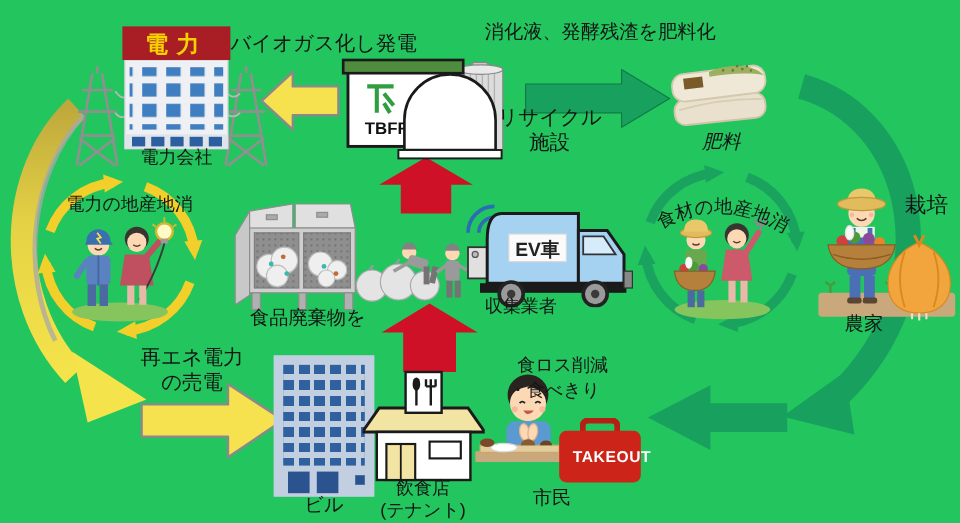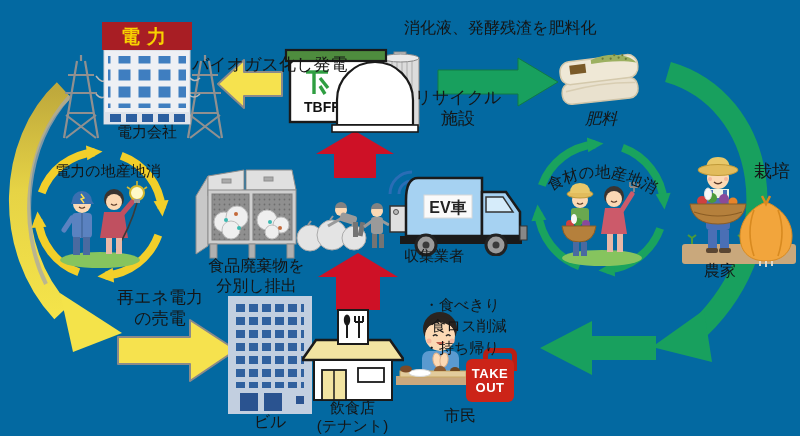--- a/index.html
+++ b/index.html
@@ -1,37 +1,37 @@
 <!DOCTYPE html>
 <html><head>
 <meta charset="utf-8">
 <style>
   html,body{margin:0;padding:0;background:#fff;}
-  #canvas{position:relative;width:800px;height:436px;background:#0369a1;overflow:hidden;
+  #canvas{position:relative;width:800px;height:436px;background:#22c55e;overflow:hidden;
           font-family:"Liberation Sans","DejaVu Sans",sans-serif;color:#151515;}
   #canvas svg{display:block;}
   .lbl{position:absolute;z-index:6;white-space:nowrap;color:#151515;line-height:1.22;}
   .ctr{text-align:center;}
   .layer{position:absolute;left:0;top:0;z-index:1;}
   .illus{position:absolute;z-index:3;}
   
   .bill{position:absolute;left:228px;top:296px;width:84px;height:118px;background:#c2cfe0;z-index:3;}
   .bill-win{position:absolute;left:8px;top:8px;right:8px;bottom:26px;
     background-image:
       repeating-linear-gradient(to bottom, rgba(194,207,224,0) 0 8px, #c2cfe0 8px 13px),
       repeating-linear-gradient(to right, #30619f 0 9px, #c2cfe0 9px 13px);}
   .bill-door1{position:absolute;left:12px;bottom:3px;width:18px;height:18px;background:#2a5390;}
   .bill-door2{position:absolute;left:36px;bottom:3px;width:18px;height:18px;background:#2a5390;}
   .bill-door3{position:absolute;right:8px;bottom:10px;width:8px;height:8px;background:#2a5390;}
   
   .takeout{position:absolute;left:466px;top:348px;width:68px;height:54px;z-index:4;}
   .takeout .handle{position:absolute;left:50%;top:0;transform:translateX(-50%);
       width:24px;height:18px;border:5px solid #b81e14;border-bottom:none;border-radius:7px 7px 0 0;}
   .takeout .body{position:absolute;left:0;top:11px;width:48px;height:43px;background:#cc2418;
-      border-radius:6px;display:flex;flex-direction:column;align-items:center;justify-content:center;}
+      border-radius:6px;display:flex;flex-direction:row;align-items:center;justify-content:center;padding-left:20px;}
   .takeout .body span{color:#fff;font-weight:bold;font-size:13px;line-height:1.02;letter-spacing:.5px;}
 </style>
 </head>
 <body>
 
 <div id="canvas">
 
   <svg class="layer" width="800" height="436" viewBox="0 0 800 436">
     <defs>
       <marker id="headY" markerWidth="20" markerHeight="20" refX="9" refY="10" orient="auto" markerUnits="userSpaceOnUse">
@@ -395,45 +395,43 @@
     </div>
   </div>
 
   <svg class="layer" style="z-index:5;pointer-events:none;" width="800" height="436" viewBox="0 0 800 436" xmlns="http://www.w3.org/2000/svg" xmlns:xlink="http://www.w3.org/1999/xlink">
     <path id="foodArc" d="M534,202 Q601,150 670,206" fill="none"></path>
     <text font-size="15.5" fill="#151515" font-family="Liberation Sans, DejaVu Sans, sans-serif">
       <textPath xlink:href="#foodArc" href="#foodArc" startOffset="50%" text-anchor="middle">食材の地産地消</textPath>
     </text>
   </svg>
 
-  <div class="lbl" style="left:192px;top:27px;font-size:17px;margin-top:28px;">バイオガス化し発電</div>
+  <div class="lbl" style="left:192px;top:27px;font-size:17px;">バイオガス化し発電</div>
   <div class="lbl" style="left:404px;top:18px;font-size:16px;">消化液、発酵残渣を肥料化</div>
   <div class="lbl ctr" style="left:92px;top:123px;width:110px;font-size:15px;">電力会社</div>
   <div class="lbl ctr" style="left:413px;top:88px;width:90px;font-size:17px;">
     <div>リサイクル</div>
     <div>施設</div>
   </div>
   <div class="lbl ctr" style="left:571px;top:109px;width:60px;font-size:16px;font-style:italic;">肥料</div>
   <div class="lbl" style="left:754px;top:161px;font-size:18px;">栽培</div>
   <div class="lbl ctr" style="left:33px;top:162px;width:150px;font-size:15px;z-index:6;text-align:center;">電力の地産地消</div>
   <div class="lbl ctr" style="left:194px;top:256px;width:125px;font-size:16px;">
     <div>食品廃棄物を</div>
-    <div>分別し排出</div>
   </div>
   <div class="lbl" style="left:404px;top:247px;font-size:15px;">収集業者</div>
   <div class="lbl ctr" style="left:690px;top:261px;width:60px;font-size:16px;">農家</div>
   <div class="lbl ctr" style="left:105px;top:288px;width:110px;font-size:17px;">
     <div>再エネ電力</div>
     <div>の売電</div>
   </div>
   <div class="lbl ctr" style="left:240px;top:412px;width:60px;font-size:16px;">ビル</div>
   <div class="lbl ctr" style="left:300px;top:399px;width:105px;font-size:15px;">
     <div>飲食店</div>
     <div>(テナント)</div>
   </div>
   <div class="lbl ctr" style="left:430px;top:406px;width:60px;font-size:16px;">市民</div>
   <div class="lbl" style="left:424px;top:294px;font-size:15px;line-height:1.42;z-index:6;">
+    <div style="padding-left:7px;">食ロス削減</div>
     <div>・食べきり</div>
-    <div style="padding-left:7px;">食ロス削減</div>
-    <div>・持ち帰り</div>
   </div>
 
 </div>
 
 </body></html>

